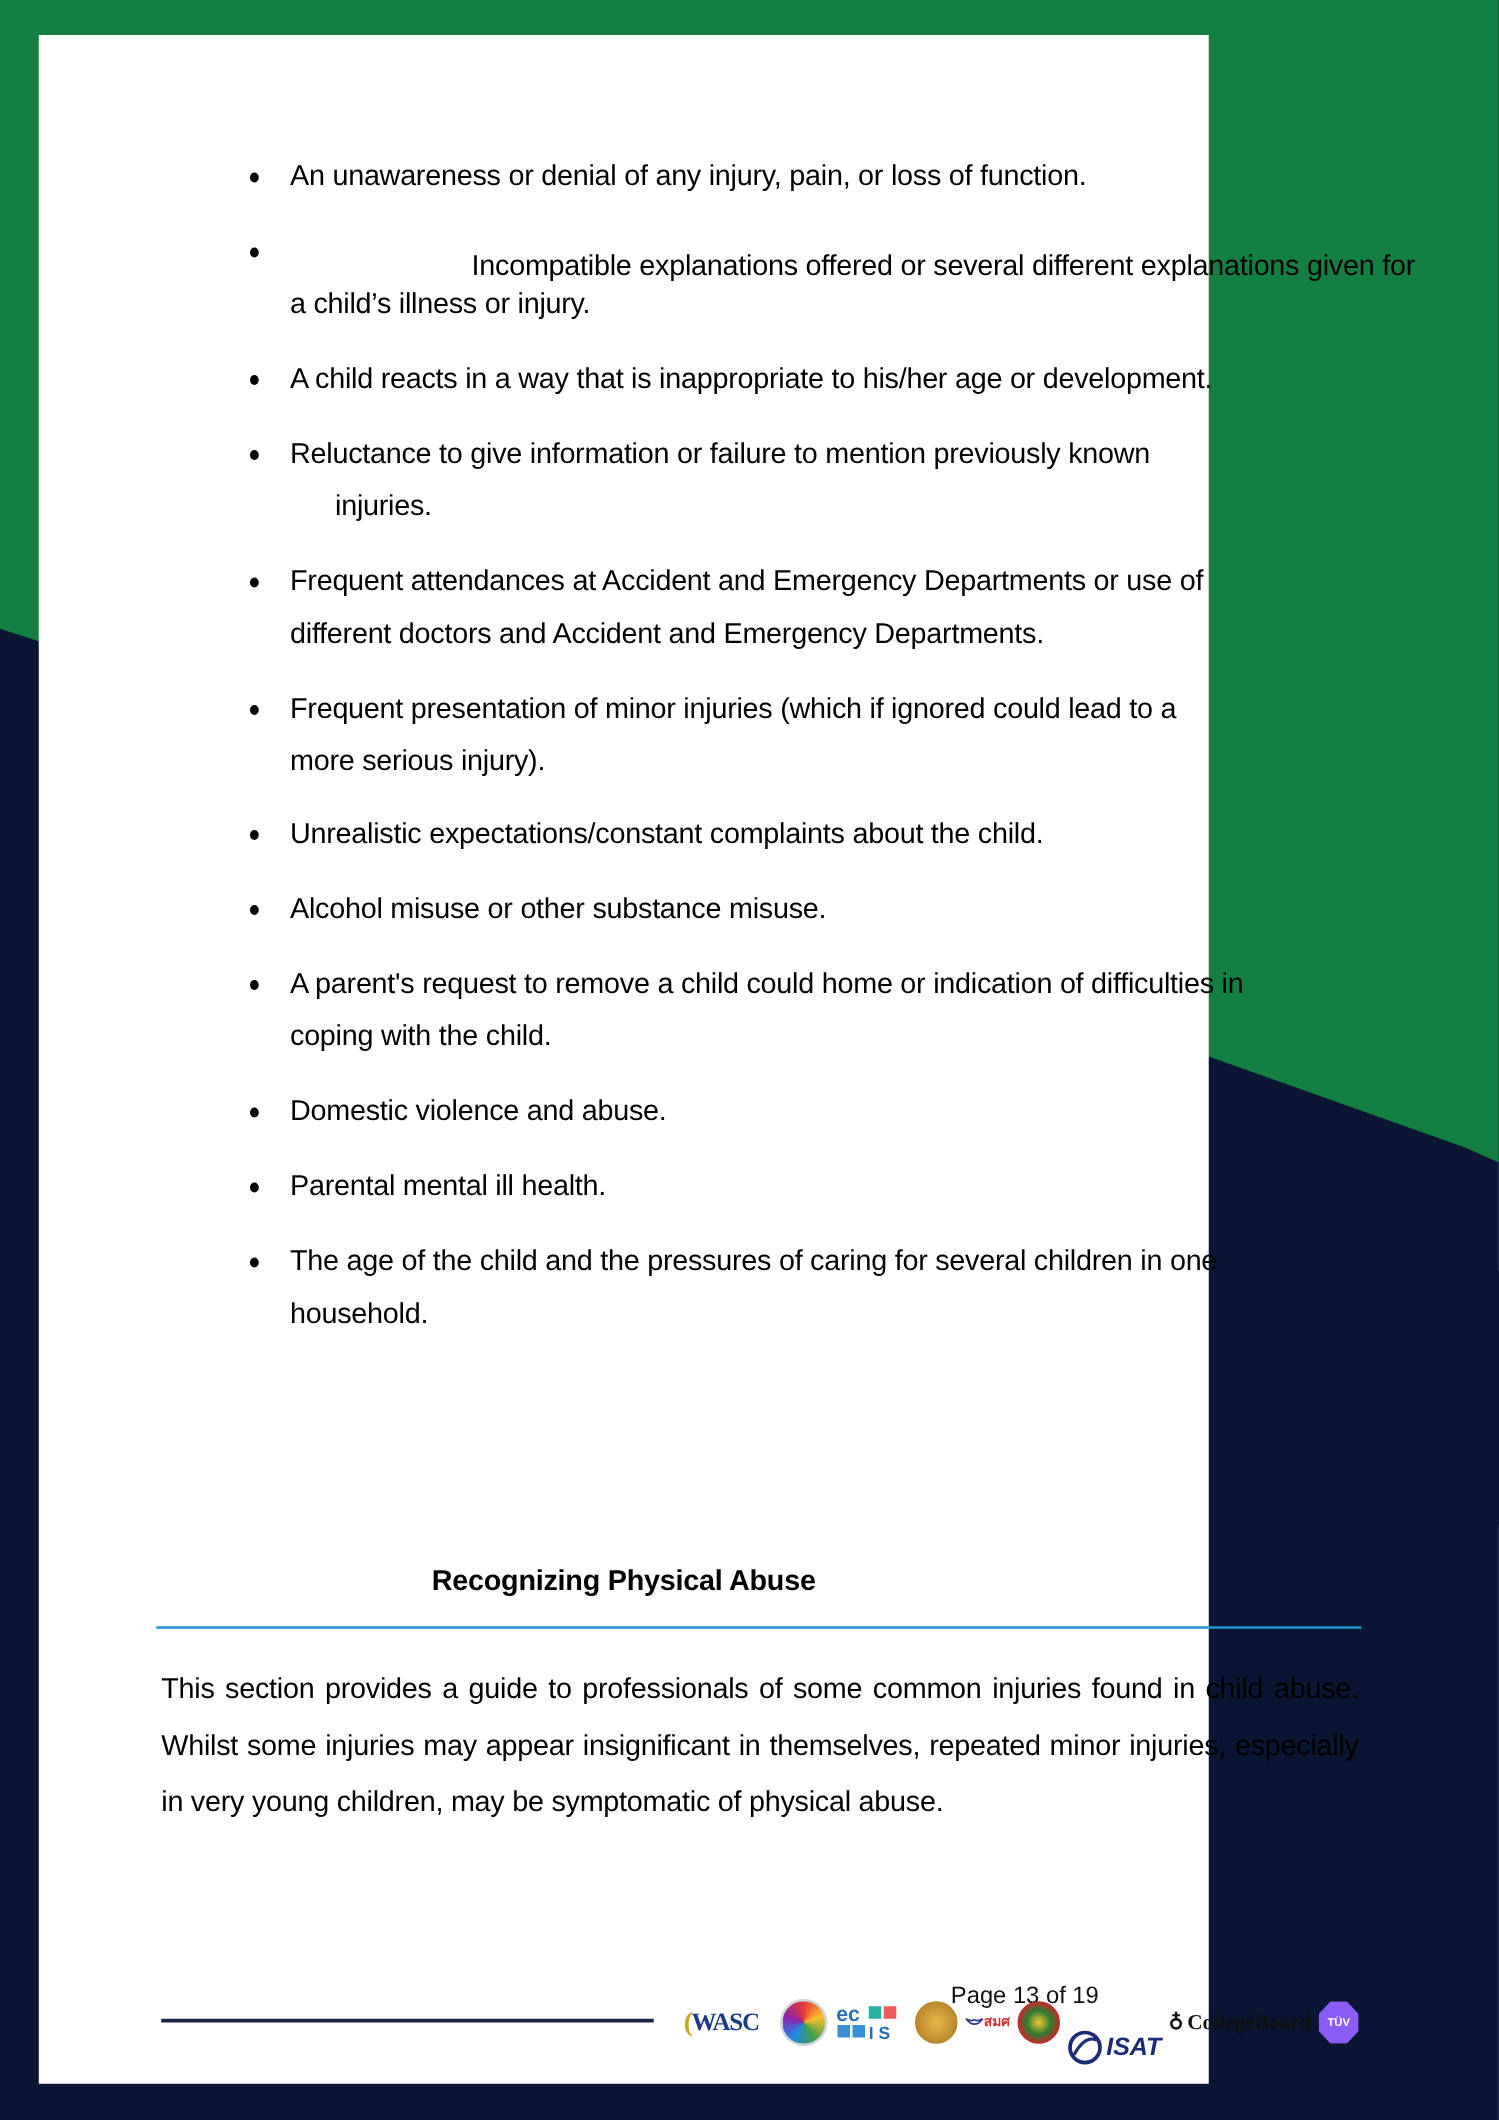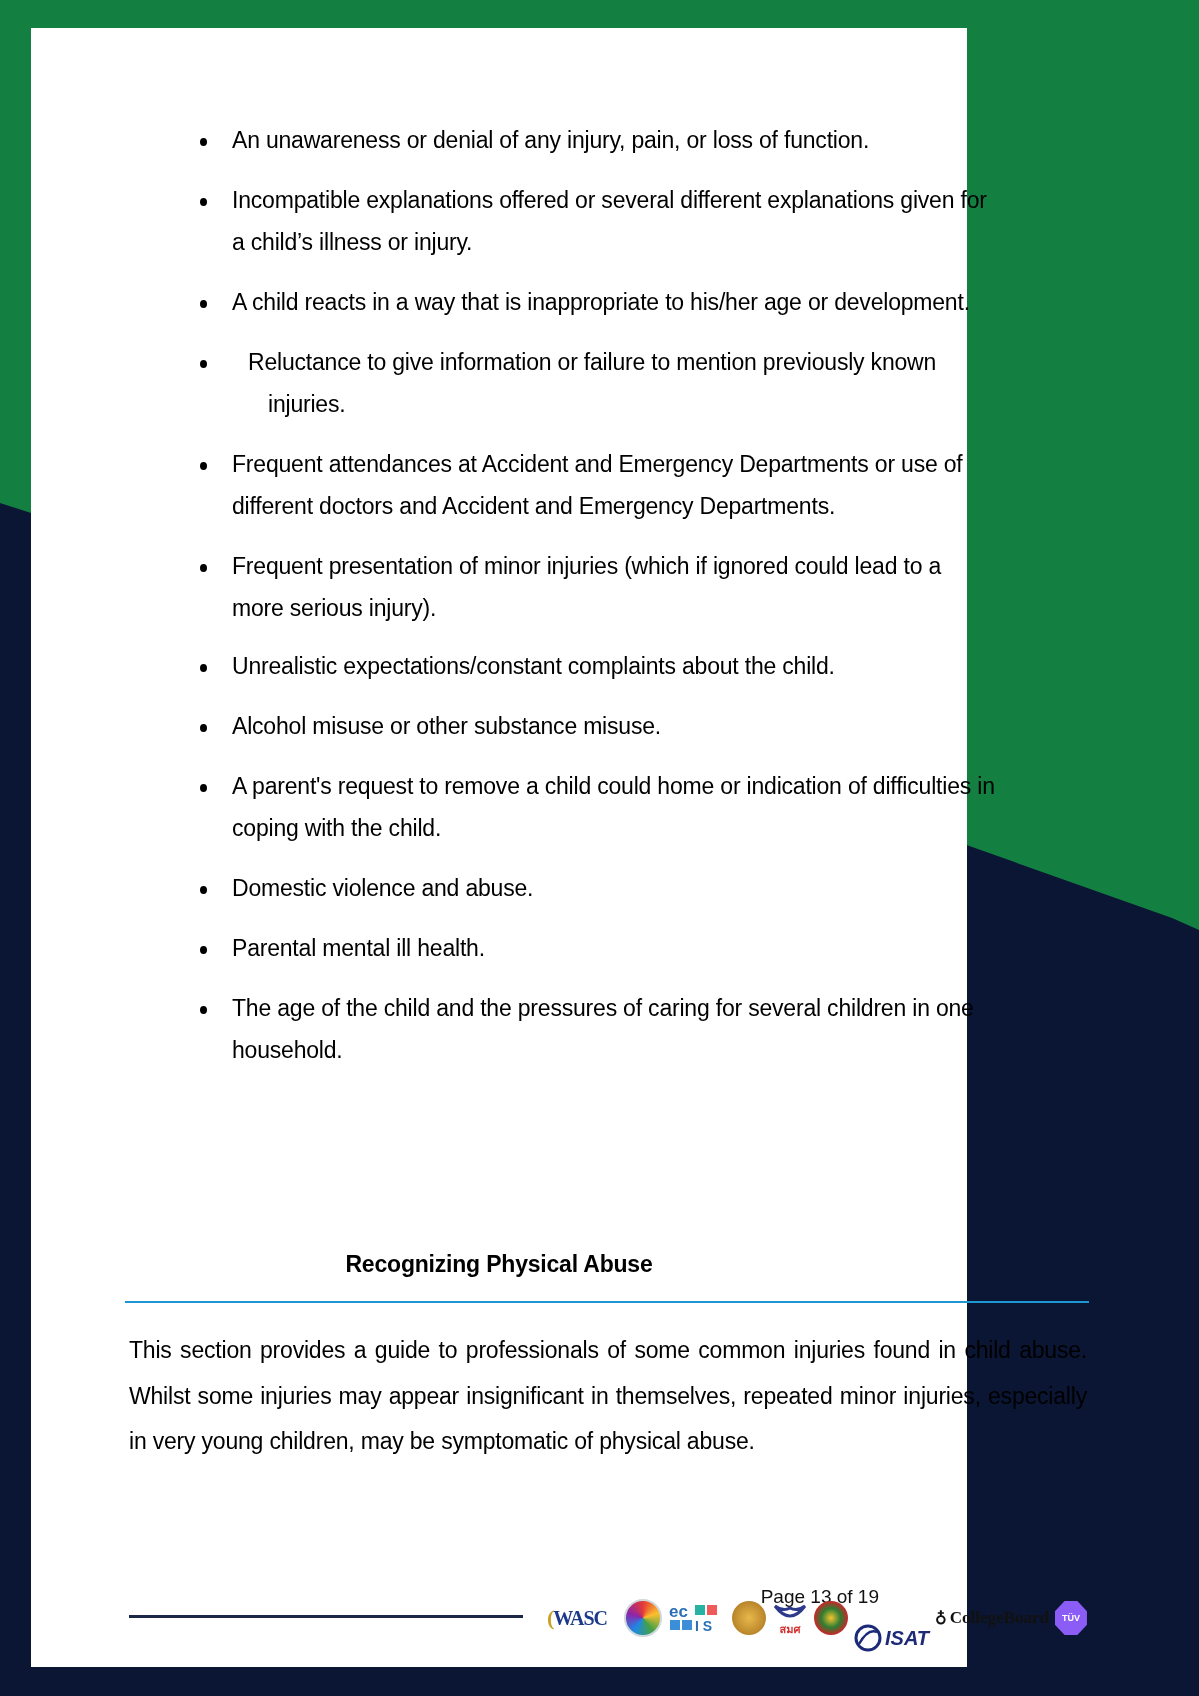--- a/index.html
+++ b/index.html
@@ -65,30 +65,30 @@
 </svg>
 
 <div class="page">
   <div class="bullets" id="bullet-list">
       <div class="bullet-item" style="top: 90px;">
         <span class="bullet-dot" style="top: 20px;"></span>
         <div class="bullet-text" style="top: 0px;">An unawareness or denial of any injury, pain, or loss of function.</div>
       </div>
       <div class="bullet-item" style="top: 150px;">
         <span class="bullet-dot" style="top: 20px;"></span>
-        <div class="bullet-text" style="top: 0px;">Incompatible explanations offered or several different explanations given for</div>
+        <div class="bullet-text" style="top: 12px; text-align: right;">Incompatible explanations offered or several different explanations given for</div>
         <div class="bullet-text" style="top: 42px;">a child’s illness or injury.</div>
       </div>
       <div class="bullet-item" style="top: 252px;">
         <span class="bullet-dot" style="top: 20px;"></span>
         <div class="bullet-text" style="top: 0px;">A child reacts in a way that is inappropriate to his/her age or development.</div>
       </div>
       <div class="bullet-item" style="top: 312px;">
         <span class="bullet-dot" style="top: 20px;"></span>
-        <div class="bullet-text" style="top: 0px; margin-left: 16px;">Reluctance to give information or failure to mention previously known</div>
+        <div class="bullet-text" style="top: 0px;">Reluctance to give information or failure to mention previously known</div>
         <div class="bullet-text" style="top: 42px; margin-left: 36px;">injuries.</div>
       </div>
       <div class="bullet-item" style="top: 414px;">
         <span class="bullet-dot" style="top: 20px;"></span>
         <div class="bullet-text" style="top: 0px;">Frequent attendances at Accident and Emergency Departments or use of</div>
         <div class="bullet-text" style="top: 42px;">different doctors and Accident and Emergency Departments.</div>
       </div>
       <div class="bullet-item" style="top: 516px;">
         <span class="bullet-dot" style="top: 20px;"></span>
         <div class="bullet-text" style="top: 0px;">Frequent presentation of minor injuries (which if ignored could lead to a</div>
@@ -139,21 +139,21 @@
       <svg width="58" height="32" viewBox="0 0 58 32">
         <text x="1" y="15" font-family="Liberation Sans, sans-serif" font-size="17" font-weight="bold" fill="#2a6fb5">ec</text>
         <rect x="27" y="3" width="10" height="10" fill="#26b3a3"></rect>
         <rect x="39" y="3" width="10" height="10" fill="#ef5b5b"></rect>
         <rect x="2" y="18" width="10" height="10" fill="#3b8fd8"></rect>
         <rect x="14" y="18" width="10" height="10" fill="#3b8fd8"></rect>
         <text x="27" y="29" font-family="Liberation Sans, sans-serif" font-size="14" fill="#2a6fb5">I S</text>
       </svg>
     </div>
     <div class="logo logo-circle" style="background: radial-gradient(circle,#e8b84a 0%,#b9852b 70%,#8a5f1a 100%);"></div>
-    <div class="logo" style="width:36px;height:36px;flex-direction:column;font-family:Liberation Serif, serif;">
+    <div class="logo" style="width:36px;height:36px;flex-direction:row;font-family:Liberation Serif, serif;">
       <svg width="34" height="22" viewBox="0 0 34 22">
           <path d="M2 4 Q17 24 32 4 Q24 10 17 6 Q10 10 2 4 Z" fill="none" stroke="#2d3a8c" stroke-width="3"></path>
         </svg>
       <span style="color:#d32f2f;font-size:11px;line-height:11px;">สมศ</span>
     </div>
     <div class="logo logo-circle" style="background: radial-gradient(circle,#f4c430 0%,#2e7d32 40%,#c62828 70%,#8e1b1b 100%);"></div>
     <div class="logo logo-isat" style="gap:3px;">
       <svg width="28" height="28" viewBox="0 0 28 28">
           <circle cx="14" cy="14" r="12" fill="none" stroke="#1d2a78" stroke-width="3"></circle>
           <path d="M5 20 Q14 4 23 8" fill="none" stroke="#1d2a78" stroke-width="2.5"></path>

